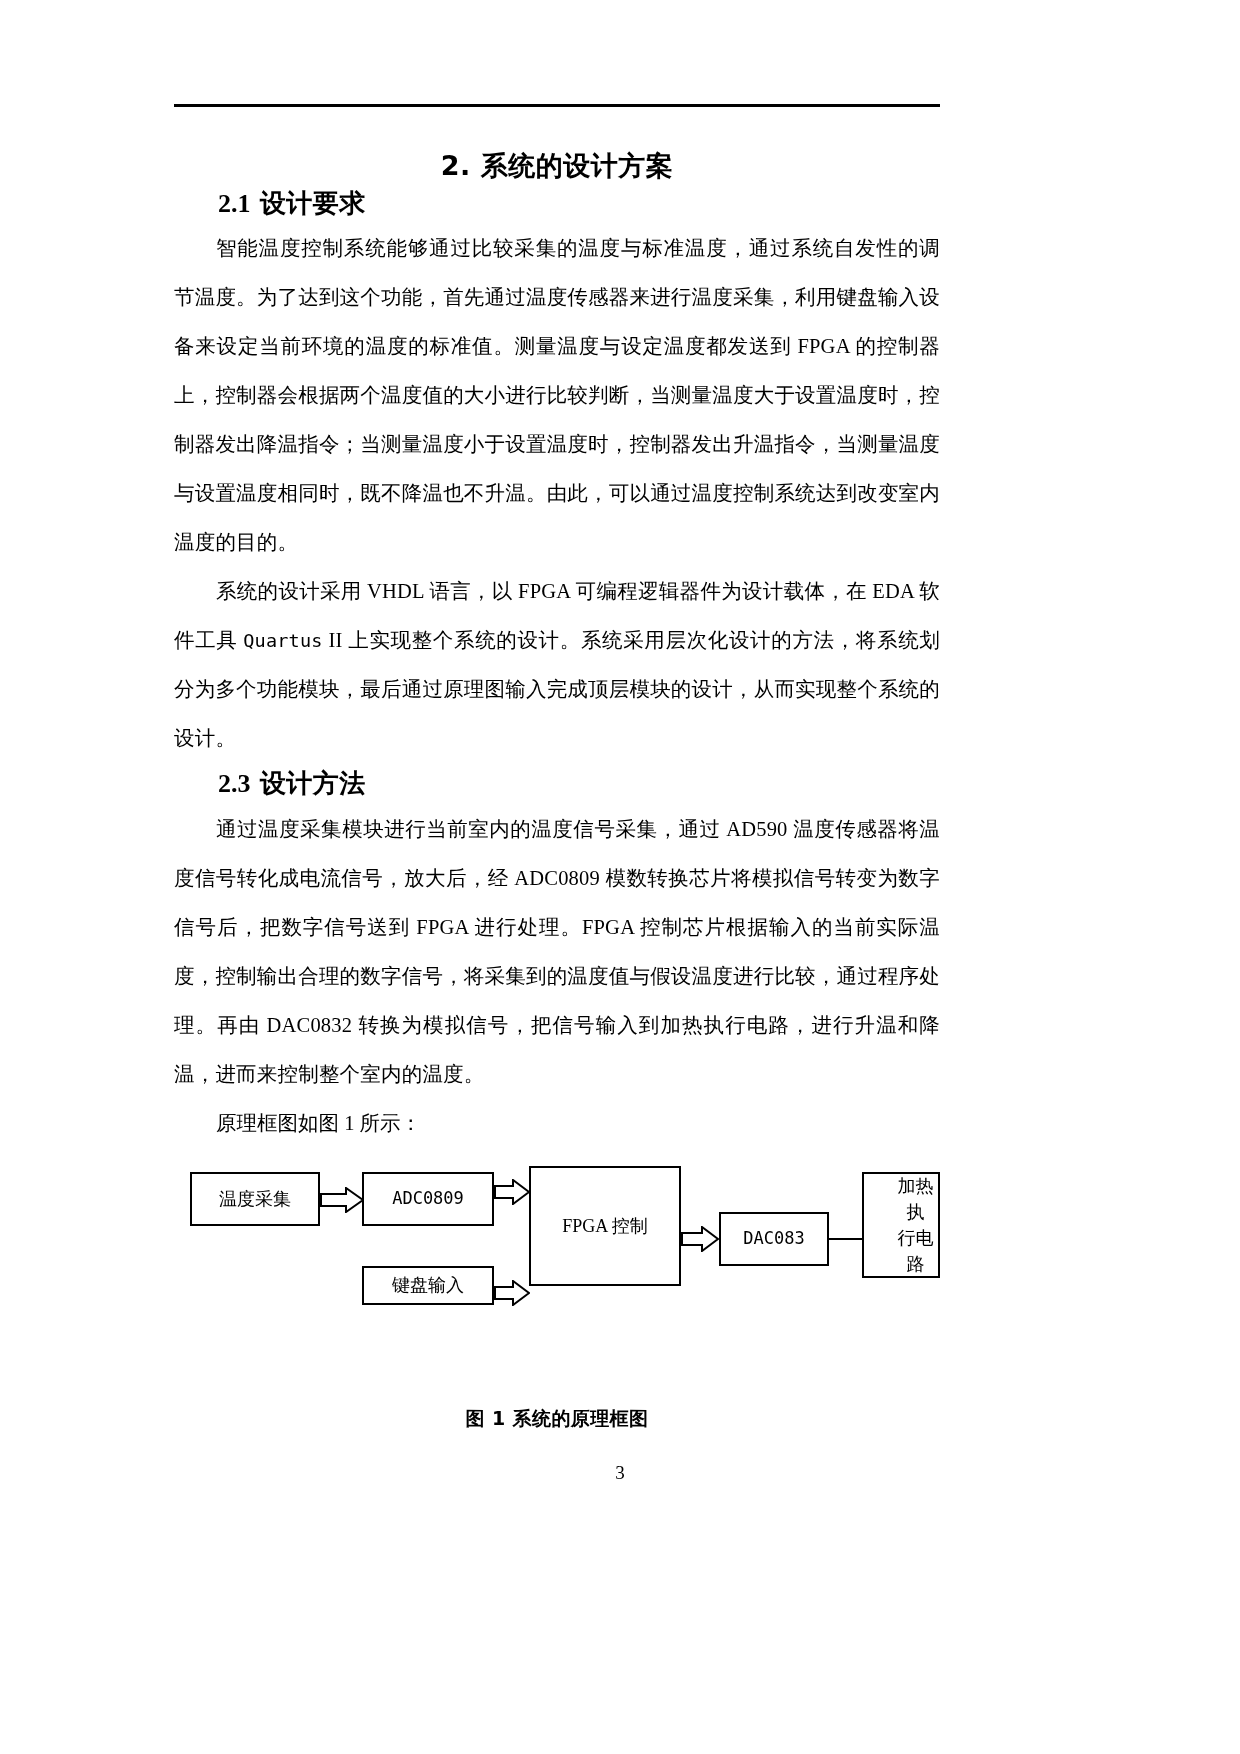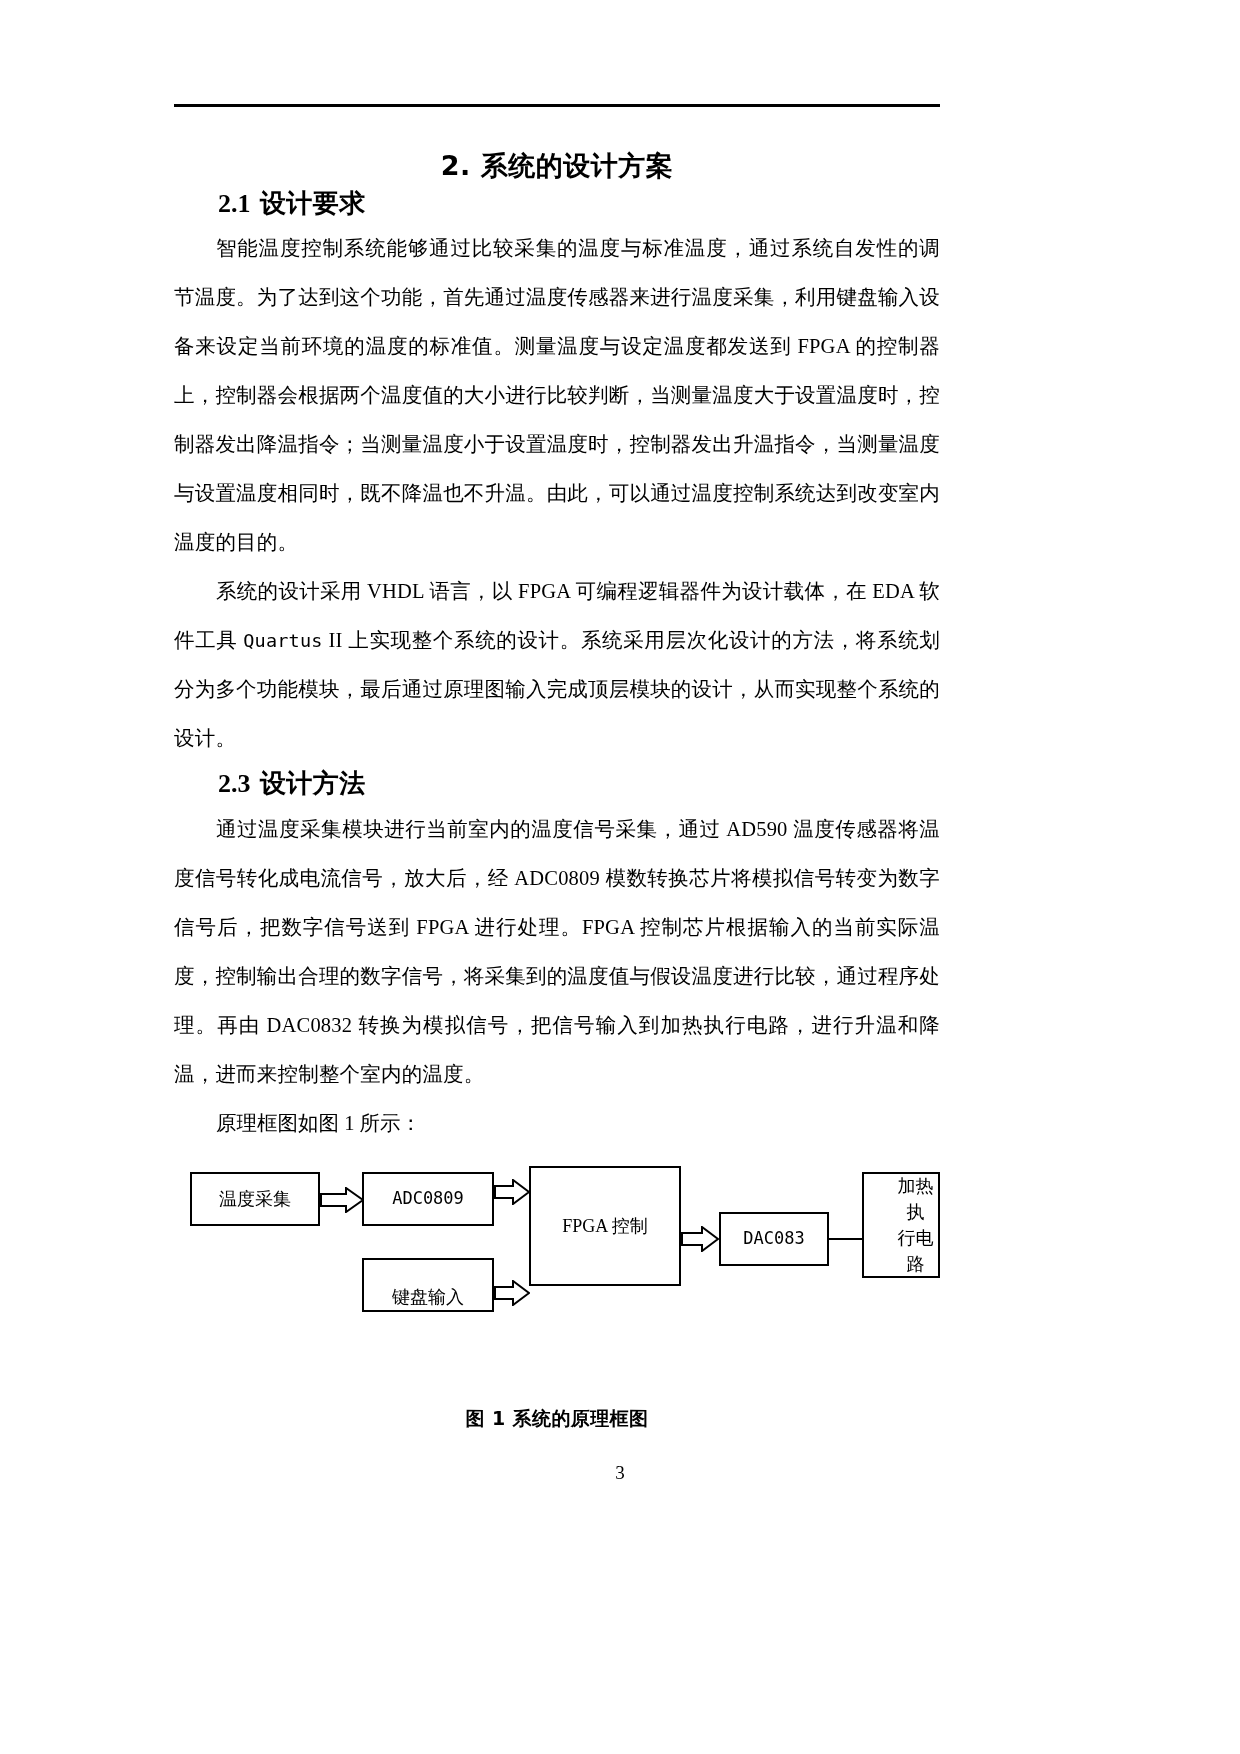--- a/index.html
+++ b/index.html
@@ -103,21 +103,21 @@
     line-height: 1.45;
     text-align: center;
     font-family: "Liberation Serif", "DejaVu Serif", serif;
   }
   .dbox.mono-label {
     font-family: "DejaVu Sans Mono", "Liberation Mono", monospace;
     font-size: 17px;
   }
   .box-temp   { left: 16px;  top: 6px;   width: 130px; height: 54px; }
   .box-adc    { left: 188px; top: 6px;   width: 132px; height: 54px; }
-  .box-key    { left: 188px; top: 92px; width: 132px; height: 54px; align-items: flex-end; }
+  .box-key    { left: 188px; top: 100px; width: 132px; height: 39px; }
   .box-fpga   { left: 355px; top: 0px;   width: 152px; height: 120px; }
   .box-dac    { left: 545px; top: 46px;  width: 110px; height: 54px; align-items: center; }
   .box-heat   { left: 688px; top: 6px;   width: 78px;  height: 106px; padding-left: 29px; }
 
   .arrow {
     position: absolute;
   }
   .arrow svg { display: block; }
 
   .fig-caption {

